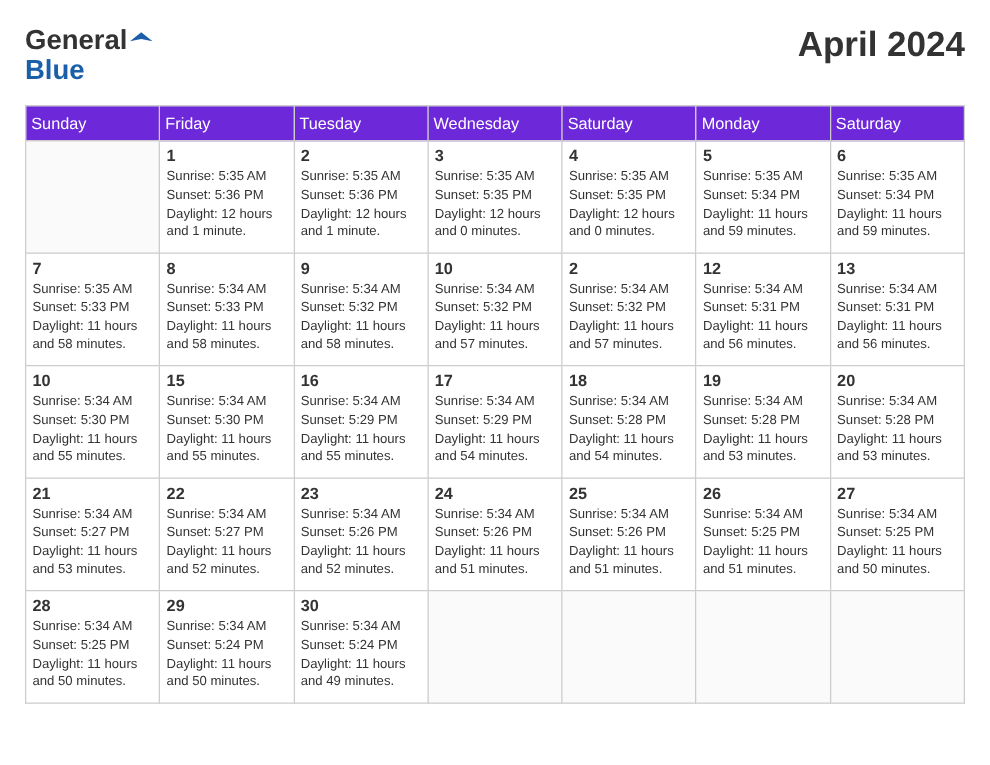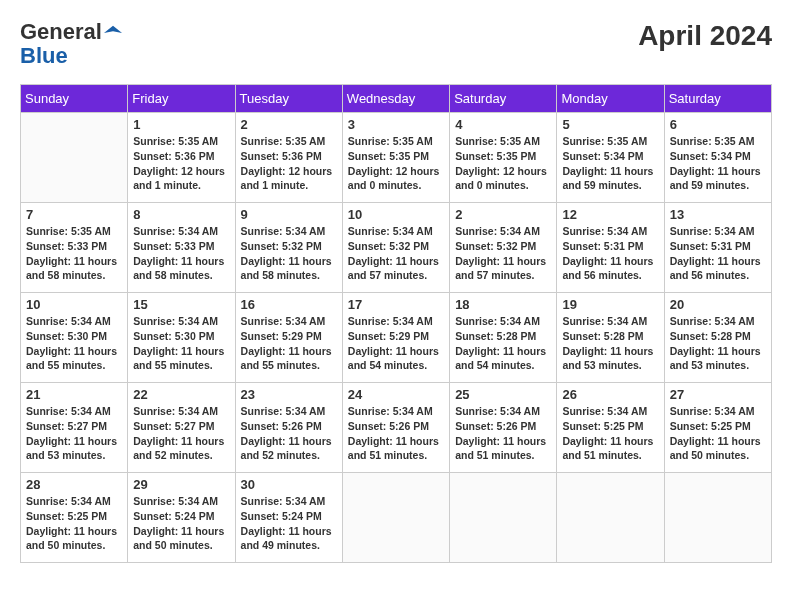--- a/index.html
+++ b/index.html
@@ -73,21 +73,20 @@
       font-size: 13px;
       font-weight: bold;
       color: #333;
       display: block;
       margin-bottom: 2px;
     }
     .day-info {
       color: #333;
       font-size: 10.5px;
       line-height: 1.4;
-      font-weight: bold;
     }
     .empty-cell {
       background: #fafafa;
     }
   </style>
 </head>
 <body>
 
 <div class="header">
   <div class="logo">

